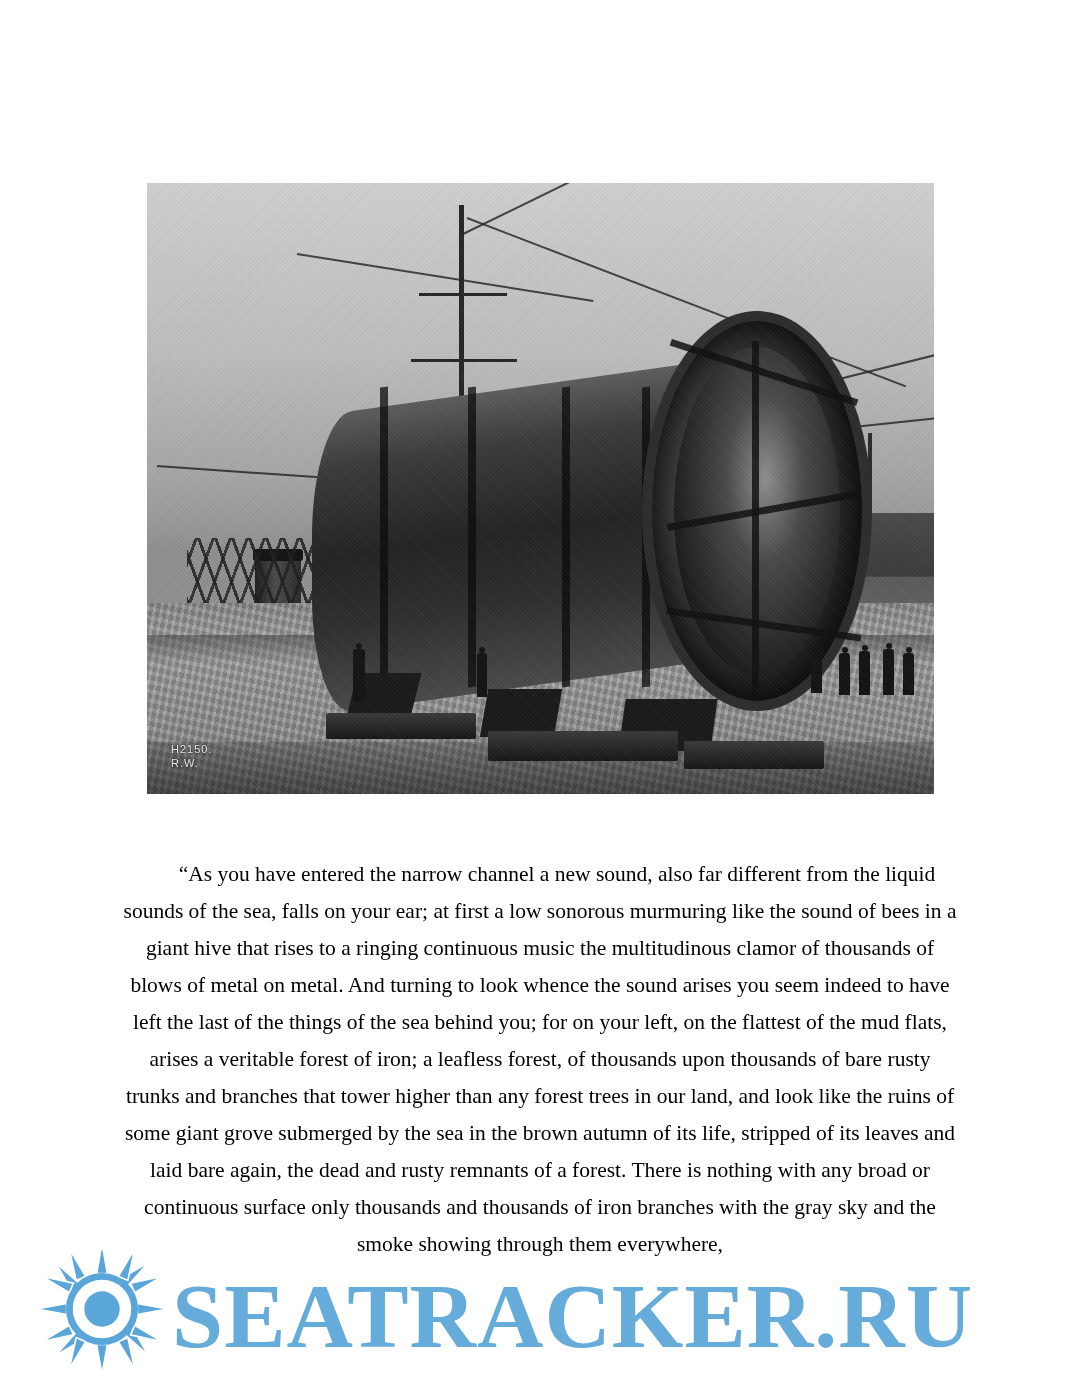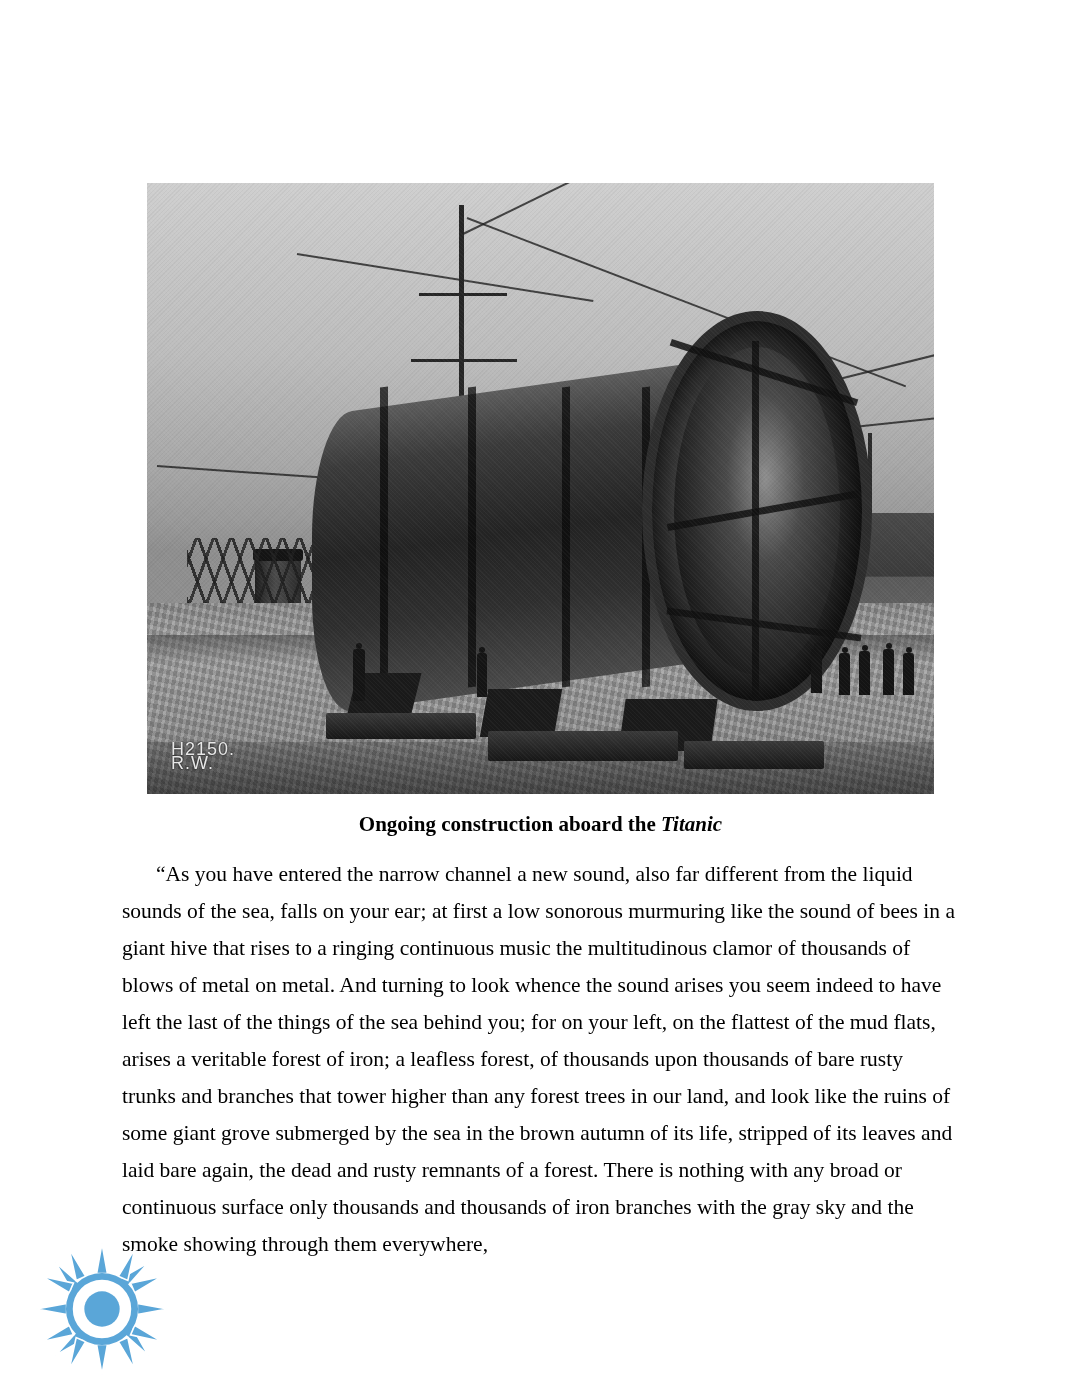--- a/index.html
+++ b/index.html
@@ -256,21 +256,21 @@
     border-radius: 50%;
     background: #141414;
   }
 
   .photo-stamp {
     position: absolute;
     left: 24px;
     bottom: 24px;
     color: #e8e8e8;
     font-family: "Liberation Sans", sans-serif;
-    font-size: 18px;
+    font-size: 11px;
     line-height: 14px;
     letter-spacing: 1px;
     text-shadow: 0 0 2px #000;
   }
 
   .photo-grain {
     position: absolute;
     inset: 0;
     background-image:
       repeating-linear-gradient(45deg, rgba(255,255,255,0.035) 0 1px, transparent 1px 3px),
@@ -292,21 +292,21 @@
 
   .body-text {
     position: absolute;
     left: 122px;
     top: 856px;
     width: 836px;
     font-size: 21.5px;
     line-height: 37px;
     text-align: left;
   }
-  .body-text p { margin: 0; text-indent: 34px; }
+  .body-text p { margin: 0; text-indent: 34px; text-align: center; }
 
   
   .watermark {
     position: absolute;
     left: 0;
     bottom: 6px;
     width: 1080px;
     height: 160px;
     pointer-events: none;
   }
@@ -400,23 +400,20 @@
 
       <div class="photo-grain"></div>
 
       <div class="photo-stamp">
         <div>H2150.</div>
         <div>R.W.</div>
       </div>
     </div>
   </div>
 
-  <div class="caption">
-    <span>Ongoing construction aboard the </span><i>Titanic</i>
-  </div>
 
   <div class="body-text">
     <p>“As you have entered the narrow channel a new sound, also far different from the liquid sounds of the sea, falls on your ear; at first a low sonorous murmuring like the sound of bees in a giant hive that rises to a ringing continuous music the multitudinous clamor of thousands of blows of metal on metal. And turning to look whence the sound arises you seem indeed to have left the last of the things of the sea behind you; for on your left, on the flattest of the mud flats, arises a veritable forest of iron; a leafless forest, of thousands upon thousands of bare rusty trunks and branches that tower higher than any forest trees in our land, and look like the ruins of some giant grove submerged by the sea in the brown autumn of its life, stripped of its leaves and laid bare again, the dead and rusty remnants of a forest. There is nothing with any broad or continuous surface only thousands and thousands of iron branches with the gray sky and the smoke showing through them everywhere,</p>
   </div>
 
   <div class="watermark">
     <svg class="wm-sun" viewBox="0 0 100 100">
       <g fill="#5aa6d8" stroke="#ffffff" stroke-width="1.2">
         <g>
           <polygon points="50,2 54,24 46,24"></polygon>
@@ -433,15 +430,16 @@
           <polygon points="74,94 62,74 69,71"></polygon>
           <polygon points="6,26 26,38 29,31"></polygon>
           <polygon points="94,26 74,38 71,31"></polygon>
           <polygon points="6,74 26,62 29,69"></polygon>
           <polygon points="94,74 74,62 71,69"></polygon>
         </g>
         <circle cx="50" cy="50" r="24" fill="#ffffff" stroke="#5aa6d8" stroke-width="5"></circle>
         <circle cx="50" cy="50" r="13" fill="#5aa6d8" stroke="none"></circle>
       </g>
     </svg>
+    <div class="wm-text">SEATRACKER.RU</div>
   </div>
 
 </div>
 
 </body></html>

